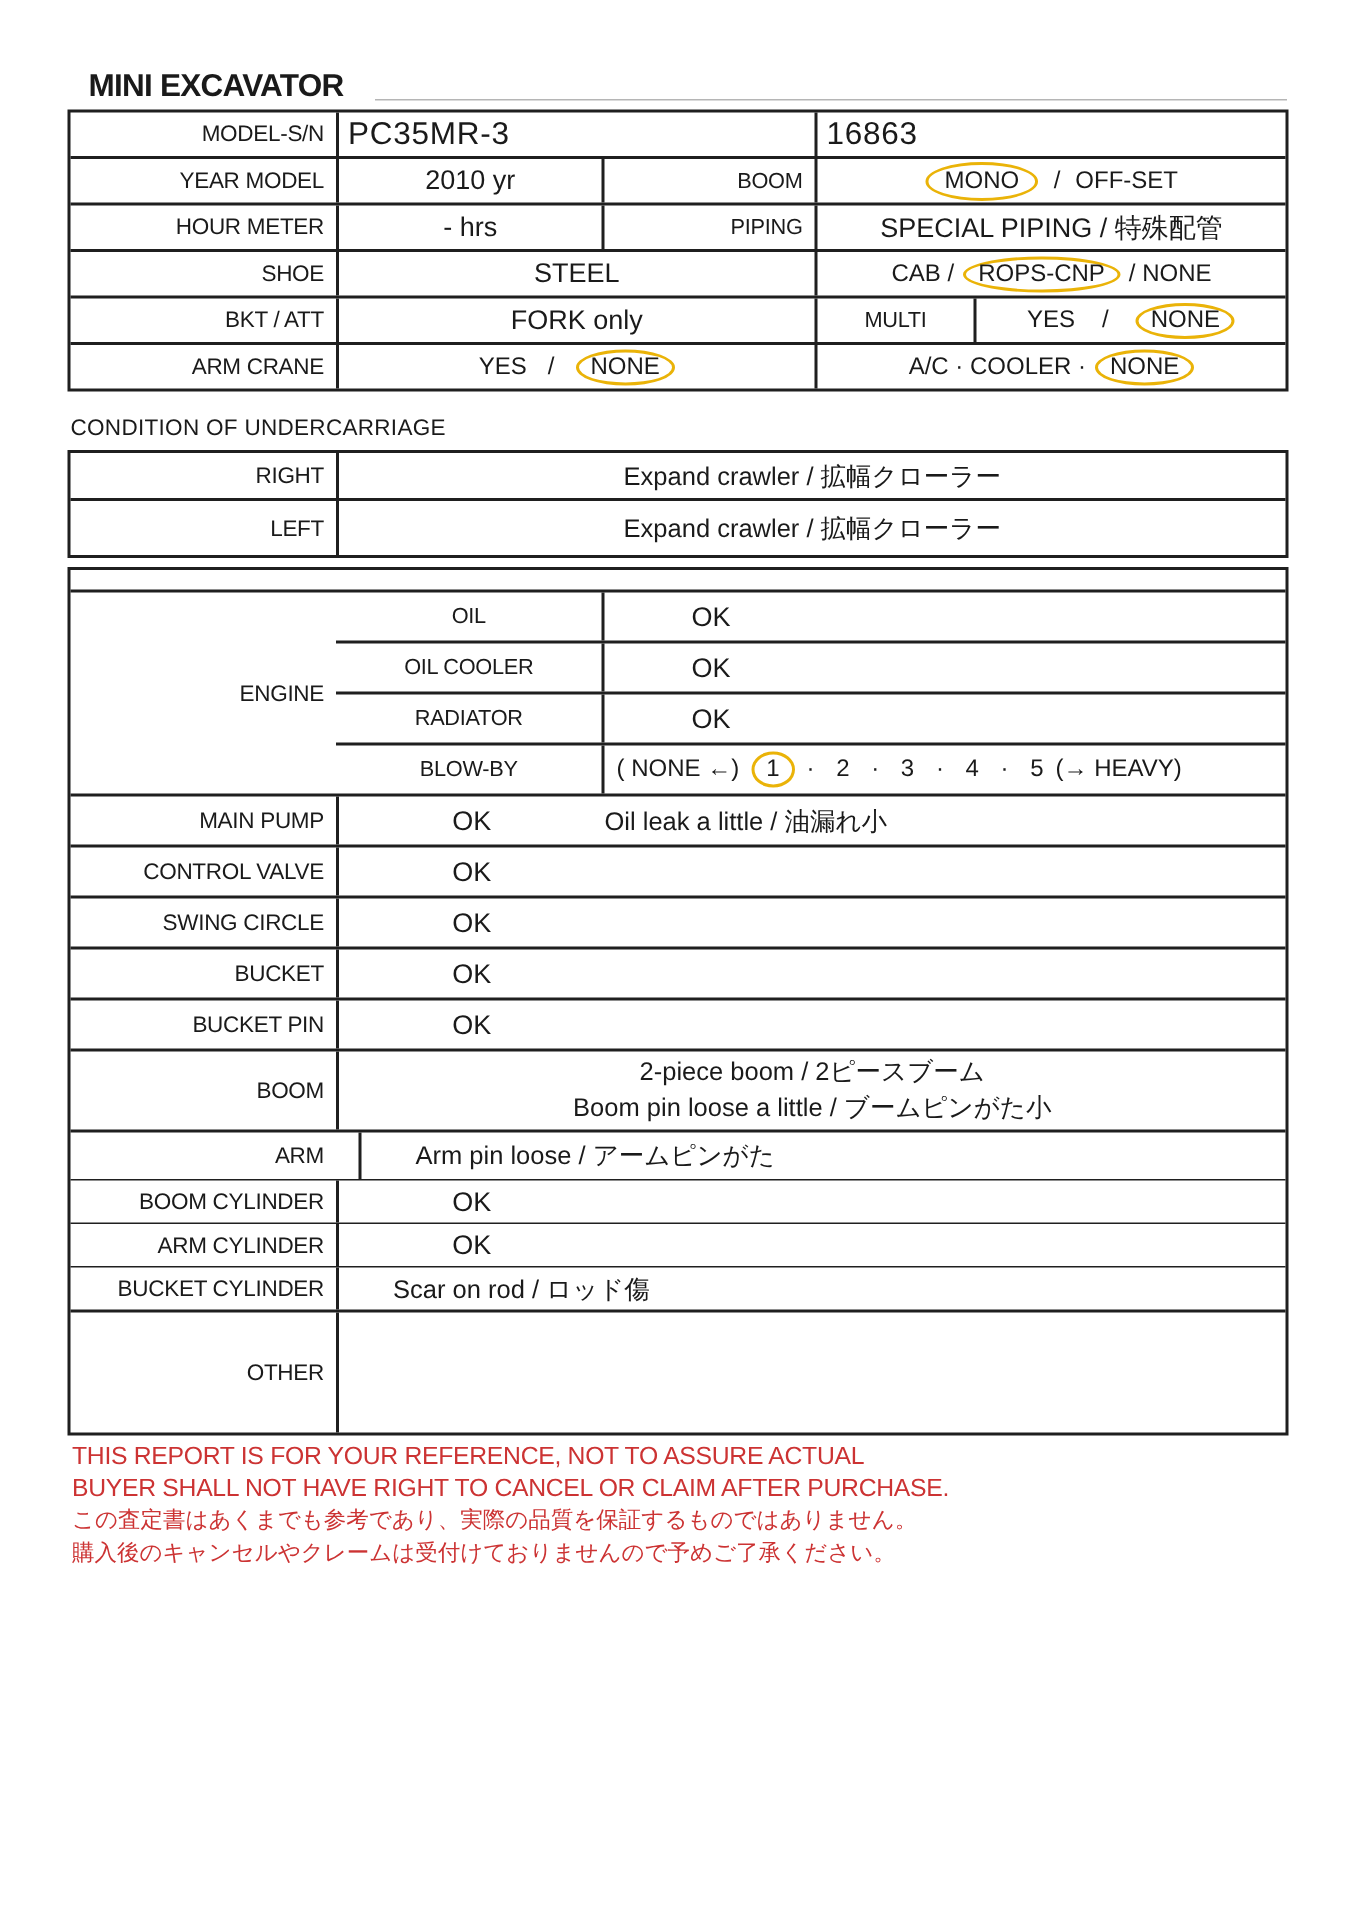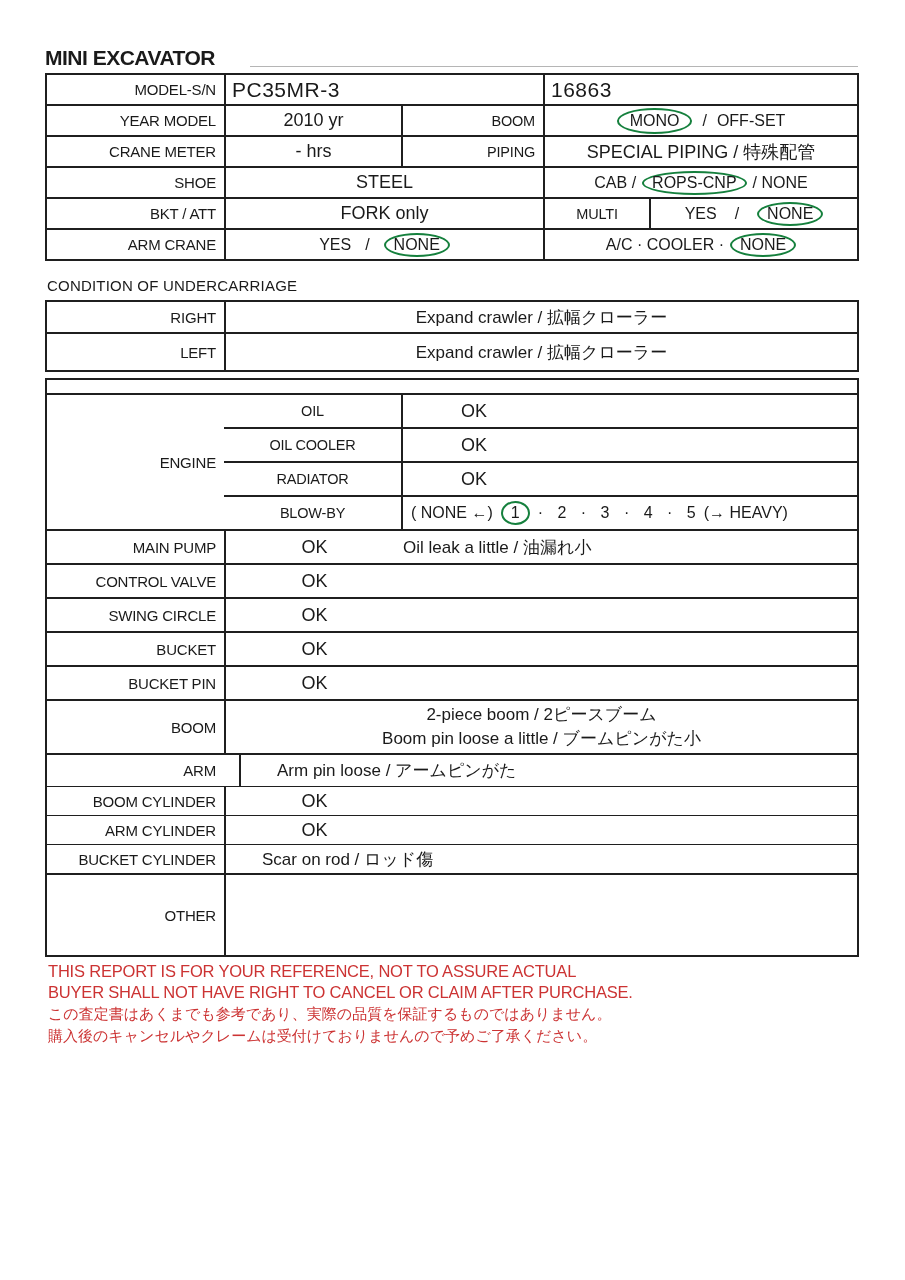--- a/index.html
+++ b/index.html
@@ -2,21 +2,21 @@
 <html><head>
 <meta charset="utf-8">
 <style>
   html,body{margin:0;padding:0;background:#fff;}
   .page{
     position:relative;width:905px;height:1280px;background:#ffffff;
     font-family:"Liberation Sans","DejaVu Sans",sans-serif;color:#1a1a1a;
     overflow:hidden;
   }
   .title{
-    position:absolute;left:45px;top:46px;margin:0;
+    position:absolute;left:59px;top:46px;margin:0;
     font-size:21px;font-weight:bold;letter-spacing:-0.5px;
   }
   .title-rule{
     position:absolute;left:250px;top:66px;width:608px;height:1px;background:#b5b5b5;
   }
   .sec-title{
     position:absolute;left:47px;top:277px;font-size:15px;letter-spacing:0.2px;
   }
   
   .tbl{
@@ -44,21 +44,21 @@
   .rt{justify-content:flex-end;padding-right:8px;}
   .big{font-size:21px;padding-left:6px;letter-spacing:0.5px;}
   .med{font-size:18px;}
   .opt{font-size:16px;}
   .val17{font-size:17px;}
   .sublabel{font-size:14.5px;letter-spacing:-0.2px;}
   .okspan{display:inline-block;width:177px;text-align:center;font-size:18px;}
   .okspan2{display:inline-block;width:142px;text-align:center;font-size:18px;}
   .note{font-size:17px;}
   .circ{
-    display:inline-block;border:2px solid #15803d;border-radius:50%;
+    display:inline-block;border:2px solid #eab308;border-radius:50%;
     padding:2px 11px;position:relative;z-index:2;background:transparent;
   }
   .circ.tight{padding:1px 8px;text-align:right;}
   
   .spec{top:73px;}
   .spec .row{height:31px;}
   .spec .row:first-child{height:29px;}
   
   .under{top:300px;}
   .under .row{height:38px;}
@@ -110,21 +110,21 @@
       <div class="cell label">YEAR MODEL</div>
       <div class="cell w177 center med">2010 yr</div>
       <div class="cell w142 rt sublabel">BOOM</div>
       <div class="cell grow center opt gap10">
         <span class="circ"><span>MONO</span></span>
         <span>/</span>
         <span>OFF-SET</span>
       </div>
     </div>
     <div class="row">
-      <div class="cell label">CRANE METER</div>
+      <div class="cell label">HOUR METER</div>
       <div class="cell w177 center med">- hrs</div>
       <div class="cell w142 rt sublabel">PIPING</div>
       <div class="cell grow center med">SPECIAL PIPING / 特殊配管</div>
     </div>
     <div class="row">
       <div class="cell label">SHOE</div>
       <div class="cell w319 center med">STEEL</div>
       <div class="cell grow center opt gap4">
         <span>CAB /</span>
         <span class="circ tight"><span>ROPS-CNP</span></span>

